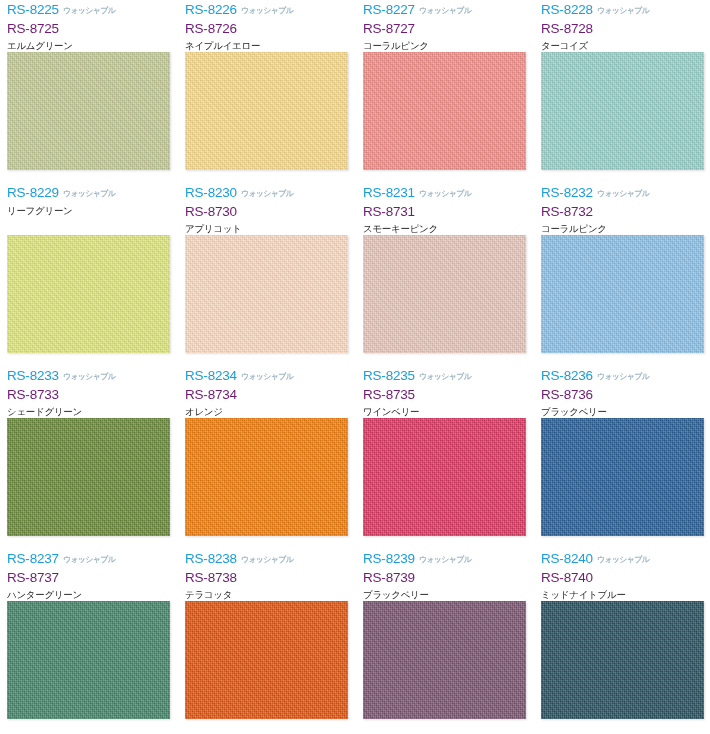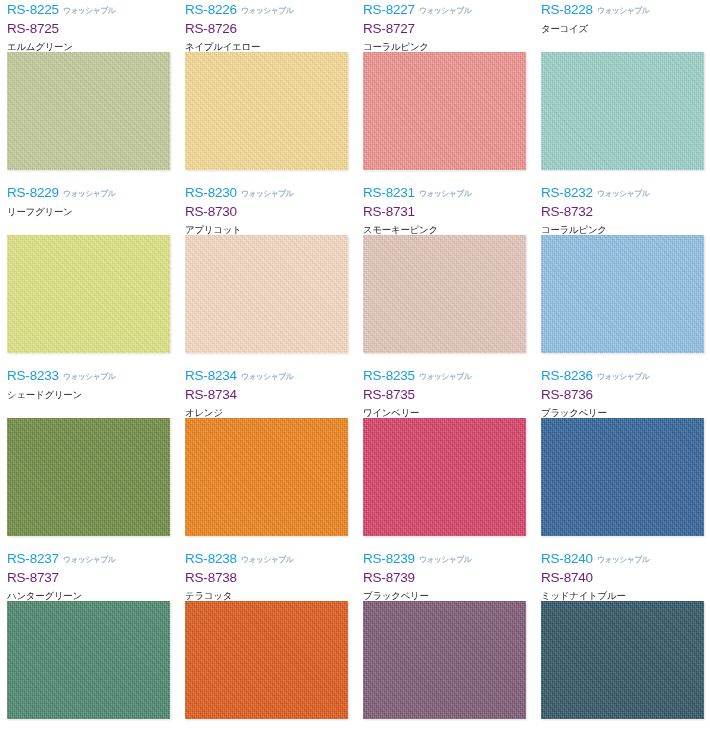--- a/index.html
+++ b/index.html
@@ -80,20 +80,21 @@
     white-space: nowrap;
   }
 
   .color-name {
     color: #231f20;
     font-size: 9.5px;
     letter-spacing: -0.3px;
     line-height: 1;
     margin-top: 6px;
     white-space: nowrap;
+    font-family: Liberation Serif, serif;
   }
 
   
   .swatch-tile {
     position: relative;
     width: 163px;
     height: 118px;
     box-sizing: border-box;
     box-shadow: 1px 1px 2px rgba(0,0,0,0.13);
     overflow: hidden;
@@ -171,20 +172,21 @@
     </div>
     <div class="swatch-tile" style="background-color: rgb(243, 145, 141);"></div>
   </div>
 
   <div class="swatch-cell">
     <div class="swatch-info">
       <div class="code-line">
         <span class="primary-code">RS-8228</span>
         <span class="washable-badge">ウォッシャブル</span>
       </div>
+      <div class="secondary-code">RS-8728</div>
       <div class="color-name">ターコイズ</div>
     </div>
     <div class="swatch-tile" style="background-color: rgb(155, 211, 203);"></div>
   </div>
 
   <div class="swatch-cell">
     <div class="swatch-info">
       <div class="code-line">
         <span class="primary-code">RS-8229</span>
         <span class="washable-badge">ウォッシャブル</span>
@@ -229,20 +231,21 @@
     </div>
     <div class="swatch-tile" style="background-color: rgb(143, 194, 232);"></div>
   </div>
 
   <div class="swatch-cell">
     <div class="swatch-info">
       <div class="code-line">
         <span class="primary-code">RS-8233</span>
         <span class="washable-badge">ウォッシャブル</span>
       </div>
+      <div class="secondary-code">RS-8733</div>
       <div class="color-name">シェードグリーン</div>
     </div>
     <div class="swatch-tile" style="background-color: rgb(108, 138, 62);"></div>
   </div>
 
   <div class="swatch-cell">
     <div class="swatch-info">
       <div class="code-line">
         <span class="primary-code">RS-8234</span>
         <span class="washable-badge">ウォッシャブル</span>

